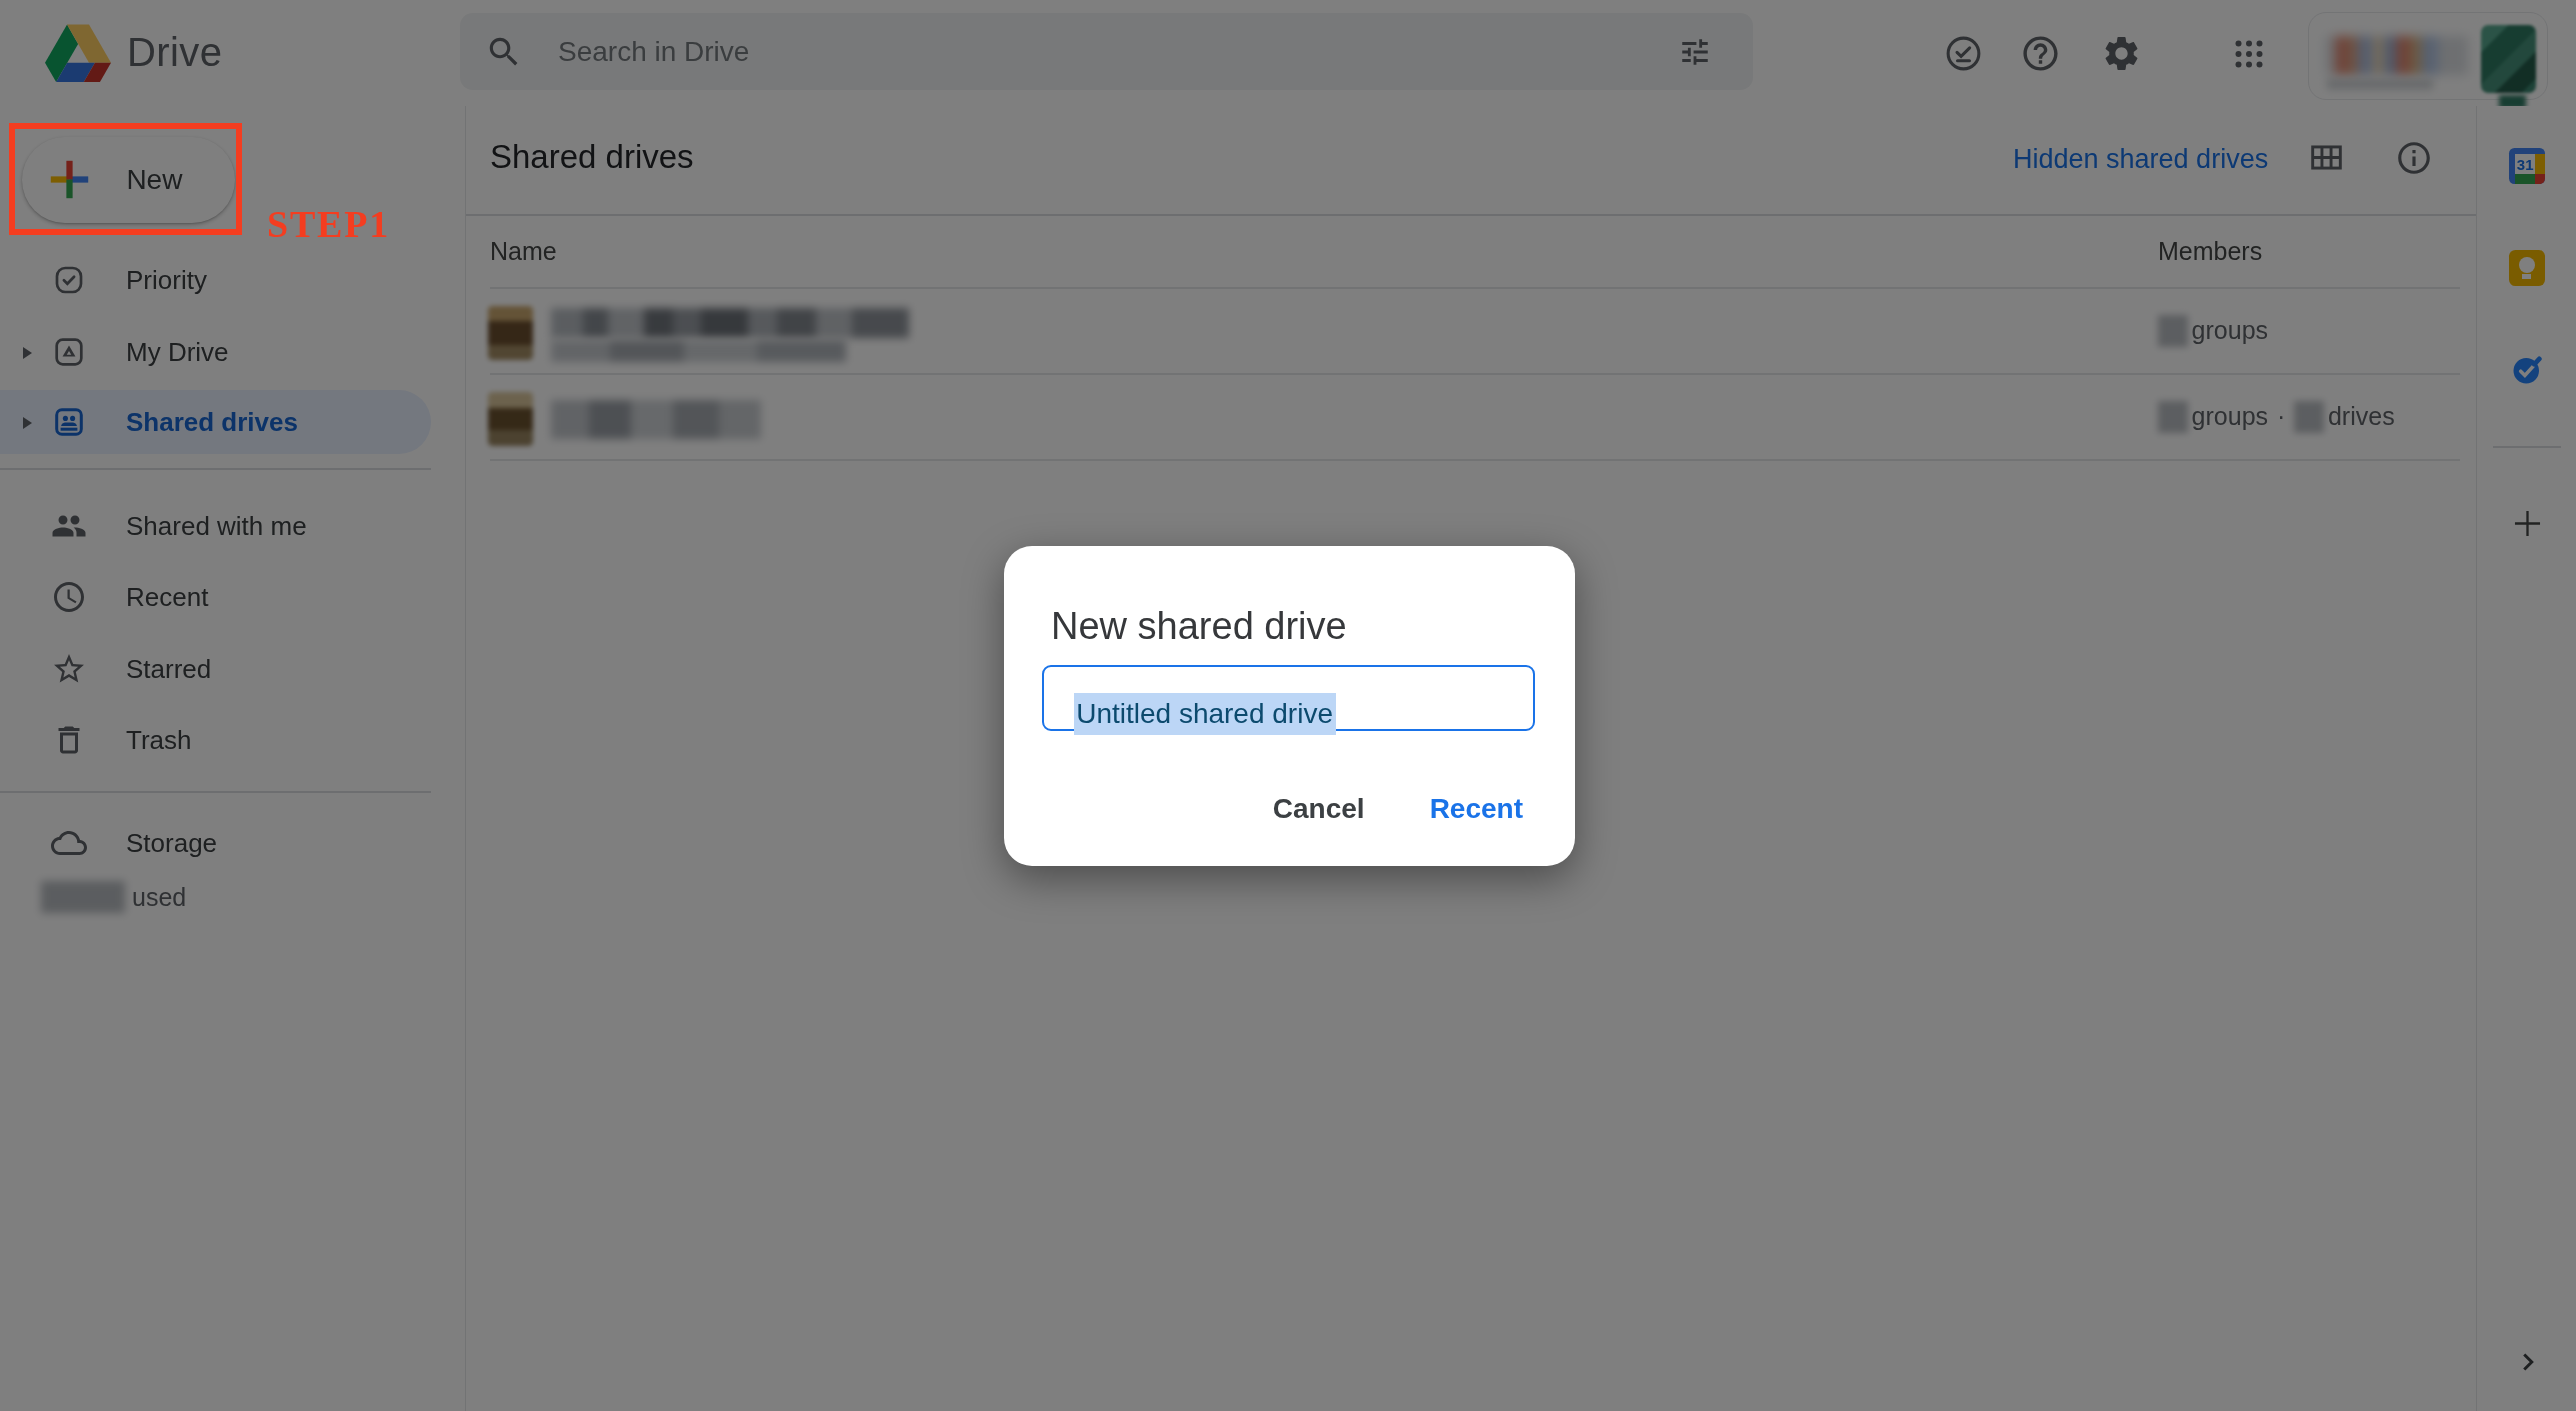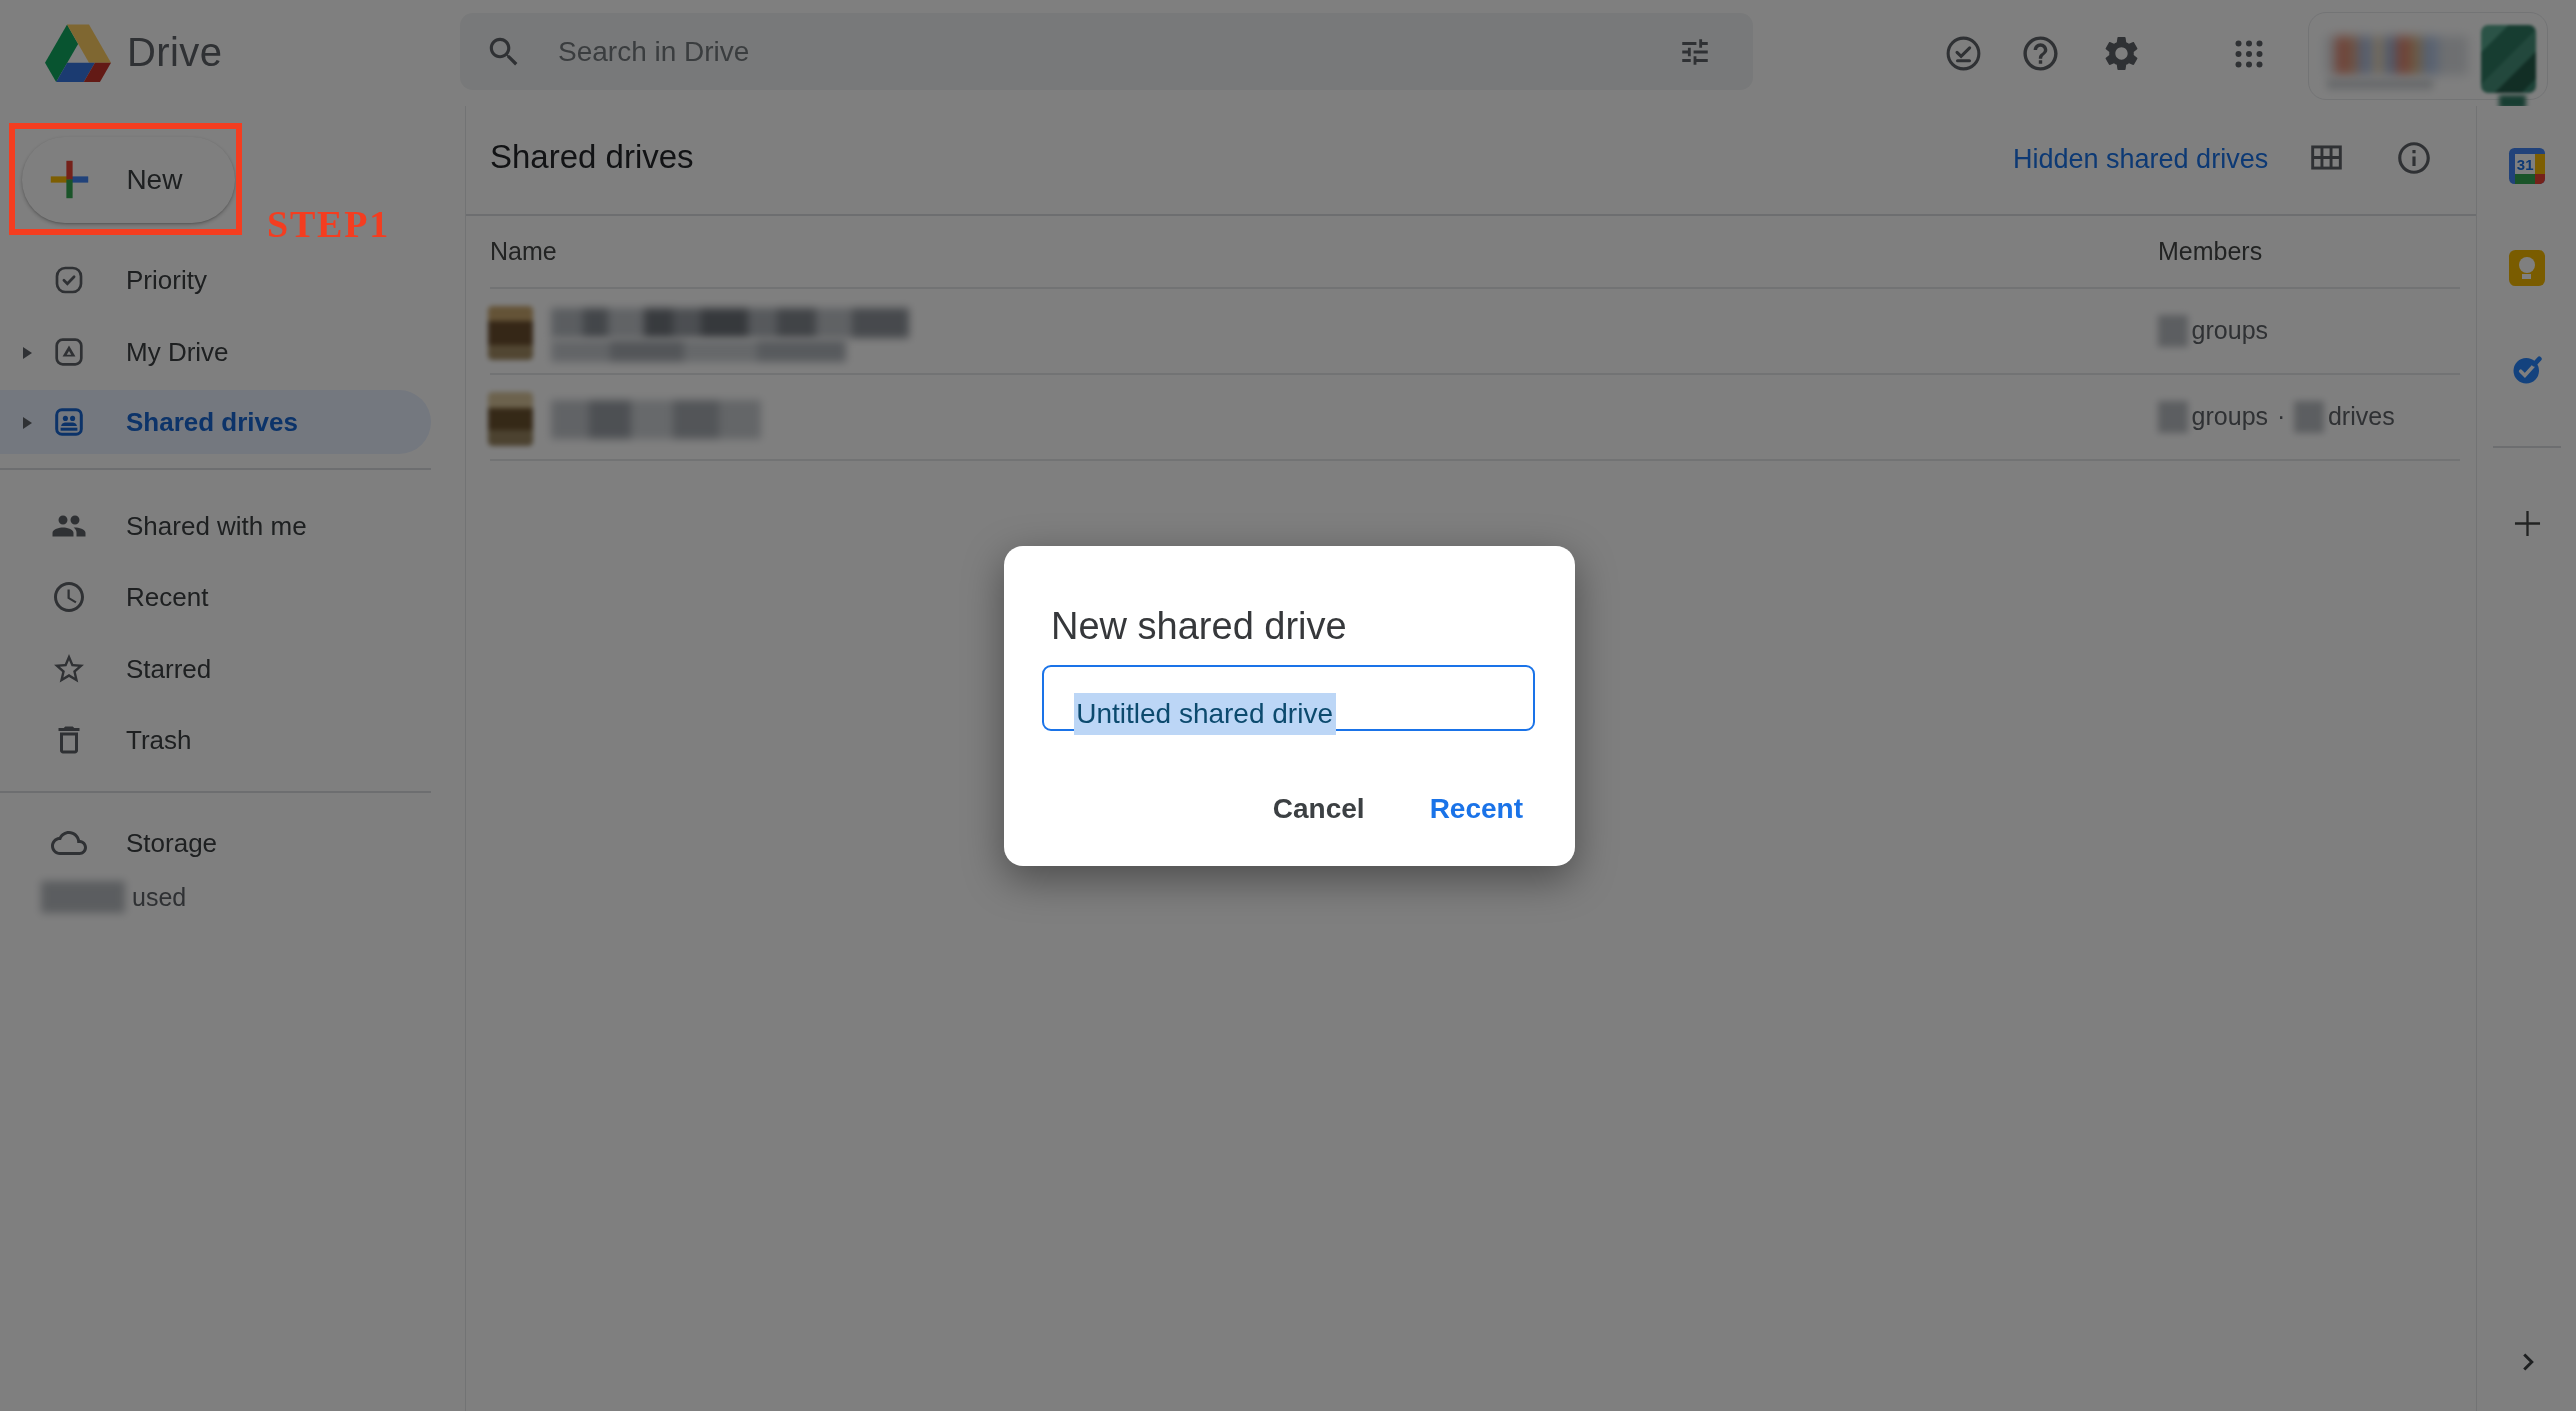--- a/index.html
+++ b/index.html
@@ -98,21 +98,21 @@
   #keep-icon{top:144px;width:36px;height:36px;border-radius:6.3px;background:#f5b900;position:absolute;}
   #keep-bulb{position:absolute;left:9.8px;top:7.2px;width:16px;height:16px;border-radius:50%;background:#fff;}
   #keep-base{position:absolute;left:13.4px;top:24px;width:9px;height:4.5px;background:#fff;}
   #tasks-icon{top:246px;position:absolute;}
   #rail-div{position:absolute;left:16px;top:340px;width:68px;height:1.8px;background:#dadce0;}
   #rail-plus{top:396px;position:absolute;left:29px;}
   #rail-chevron{position:absolute;left:36px;top:1241px;cursor:pointer;}
 
   
   #scrim{position:absolute;inset:0;background:rgba(0,0,0,.5);z-index:50;}
-  #dialog{position:absolute;left:1004px;top:546px;width:571px;height:320px;background:#fff;border-radius:19px;
+  #dialog{position:absolute;left:1004px;top:546px;width:571px;height:320px;background:#fff;border-radius:28px;
     box-shadow:0 12.5px 40px rgba(0,0,0,.4);z-index:60;}
   #dialog-title{position:absolute;left:47px;top:59px;font-size:38px;color:#36383b;}
   #dialog-input{position:absolute;left:38px;top:119px;width:493px;height:66px;border:2.7px solid #1a73e8;border-radius:9px;
     display:flex;align-items:center;padding-left:29.5px;box-sizing:border-box;cursor:text;}
   #dialog-value{font-size:28px;color:#0c4a6e;background:#bcd6f6;padding:5.4px 2.7px;margin-top:32px;}
   #dialog-actions{position:absolute;right:43px;bottom:36px;display:flex;gap:47px;align-items:center;}
   .dlg-btn{font-size:28px;font-weight:700;cursor:pointer;background:none;border:none;
     font-family:"Liberation Sans",sans-serif;padding:5.4px 9px;}
   #cancel-btn{color:#3c4043;}
   #create-btn{color:#1a73e8;}

